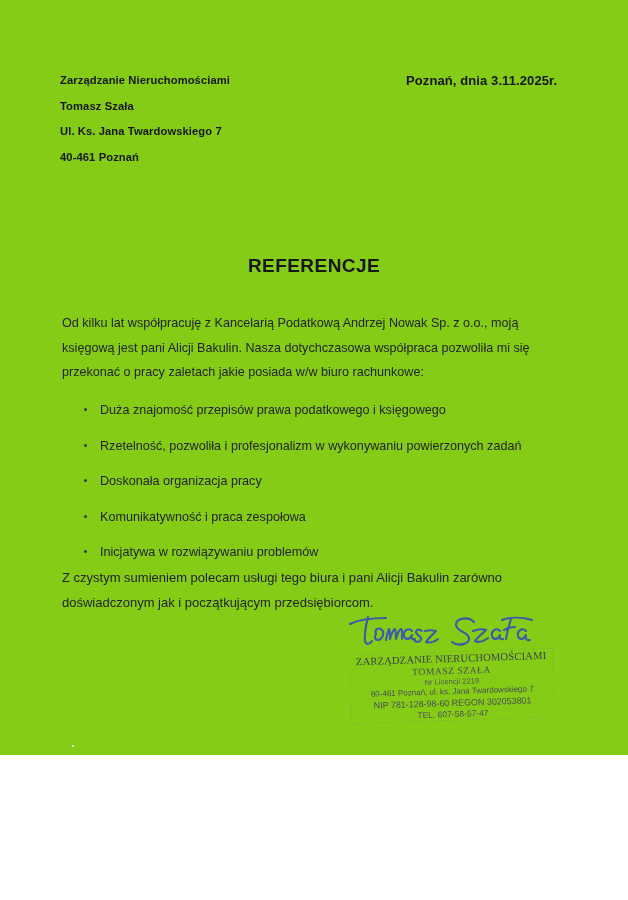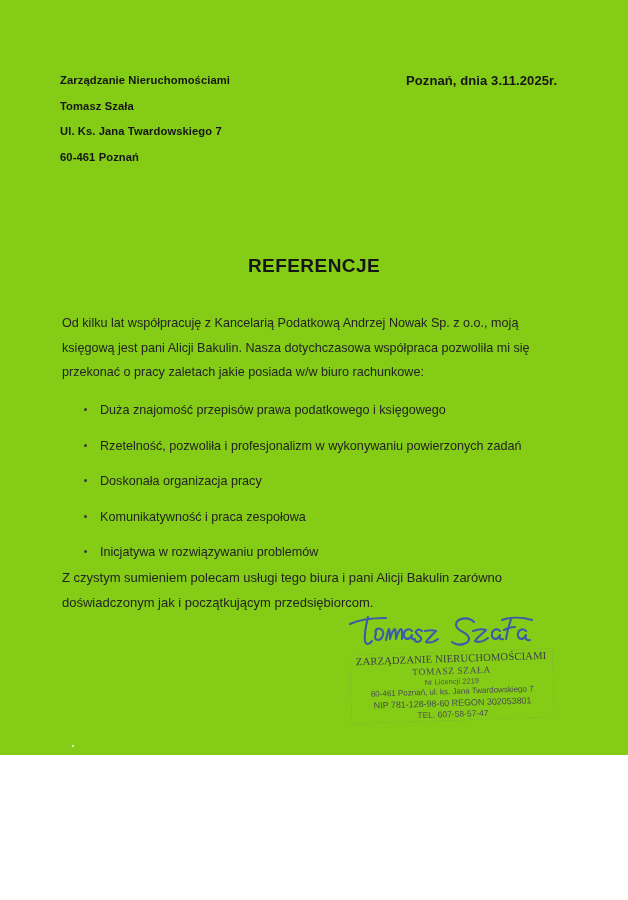--- a/index.html
+++ b/index.html
@@ -191,21 +191,21 @@
 </style>
 </head>
 <body>
 
 <div id="page">
 
   <div class="letterhead">
     <div class="line">Zarządzanie Nieruchomościami</div>
     <div class="line">Tomasz Szała</div>
     <div class="line">Ul. Ks. Jana Twardowskiego 7</div>
-    <div class="line">60-461 Poznań</div>
+    <div class="line">40-461 Poznań</div>
   </div>
 
   <div class="doc-date">Poznań, dnia 3.11.2025r.</div>
 
   <div class="doc-title">REFERENCJE</div>
 
   <div class="intro">Od kilku lat współpracuję z Kancelarią Podatkową Andrzej Nowak Sp. z o.o., moją księgową jest pani Alicji Bakulin. Nasza dotychczasowa współpraca pozwoliła mi się przekonać o pracy zaletach jakie posiada w/w biuro rachunkowe:</div>
 
   <ul class="benefits">
     <li>

